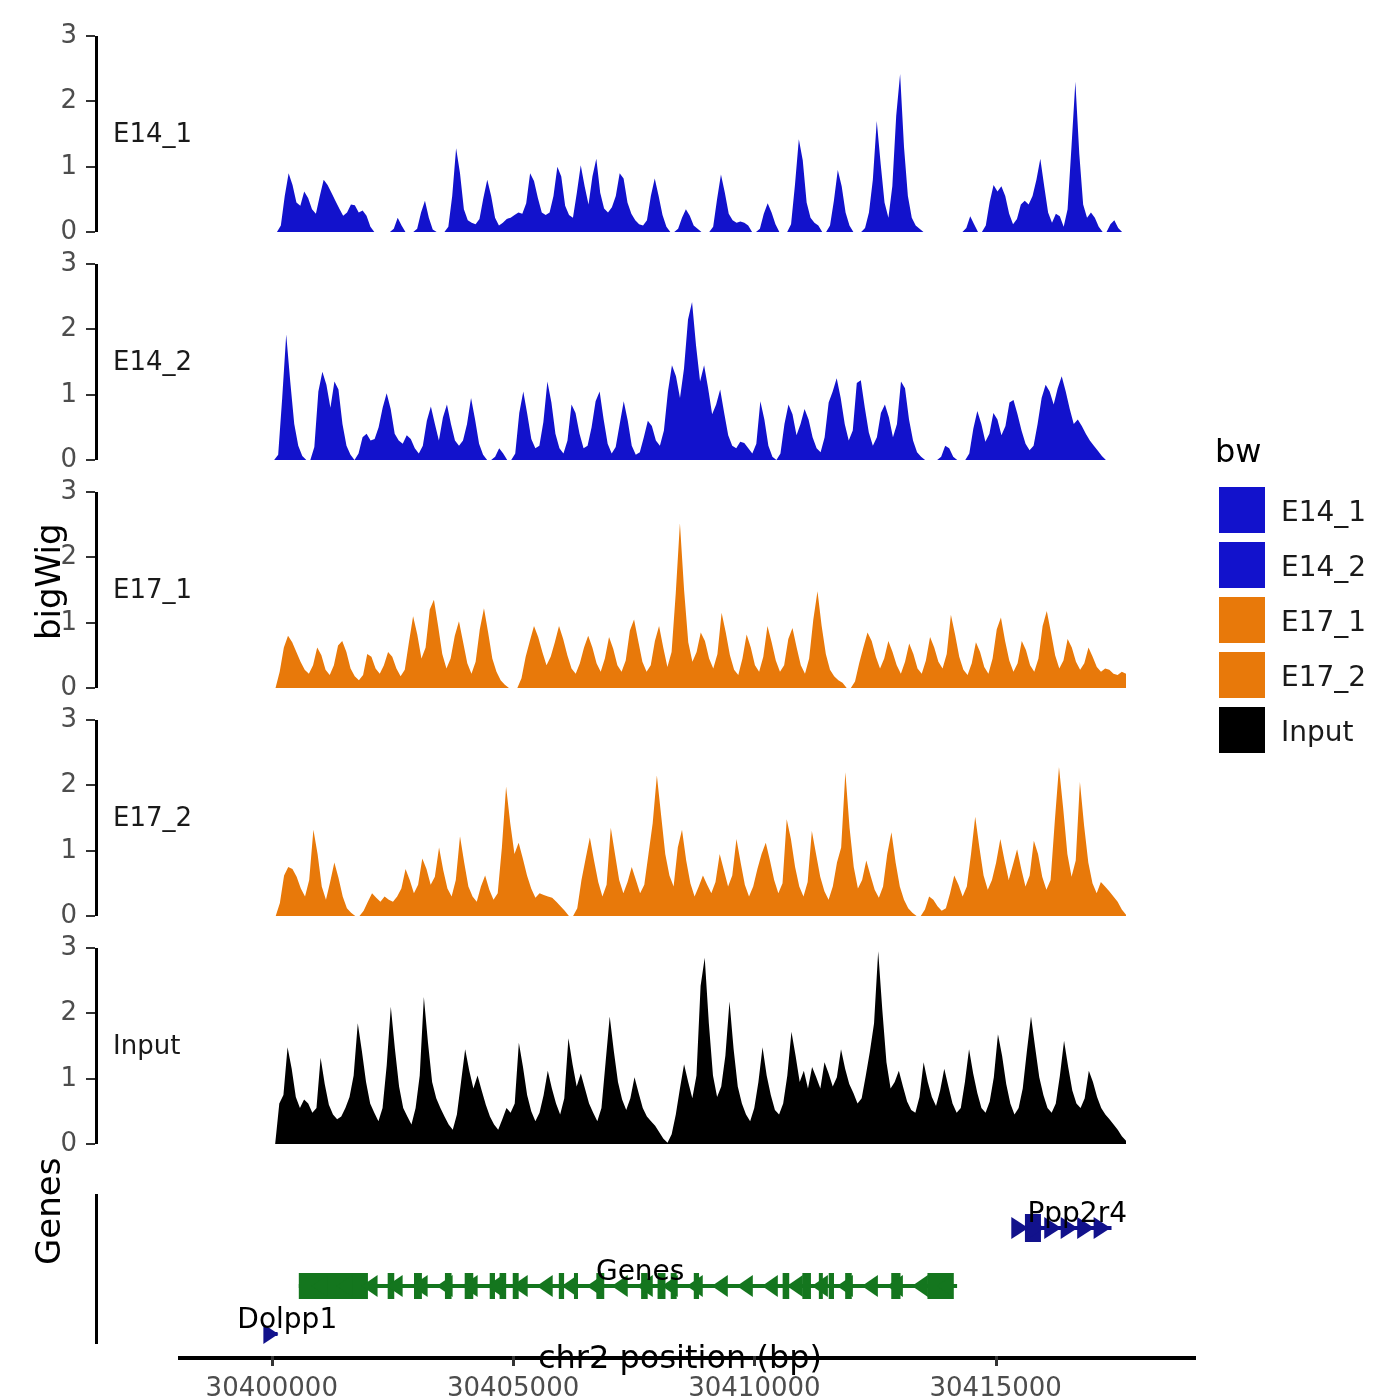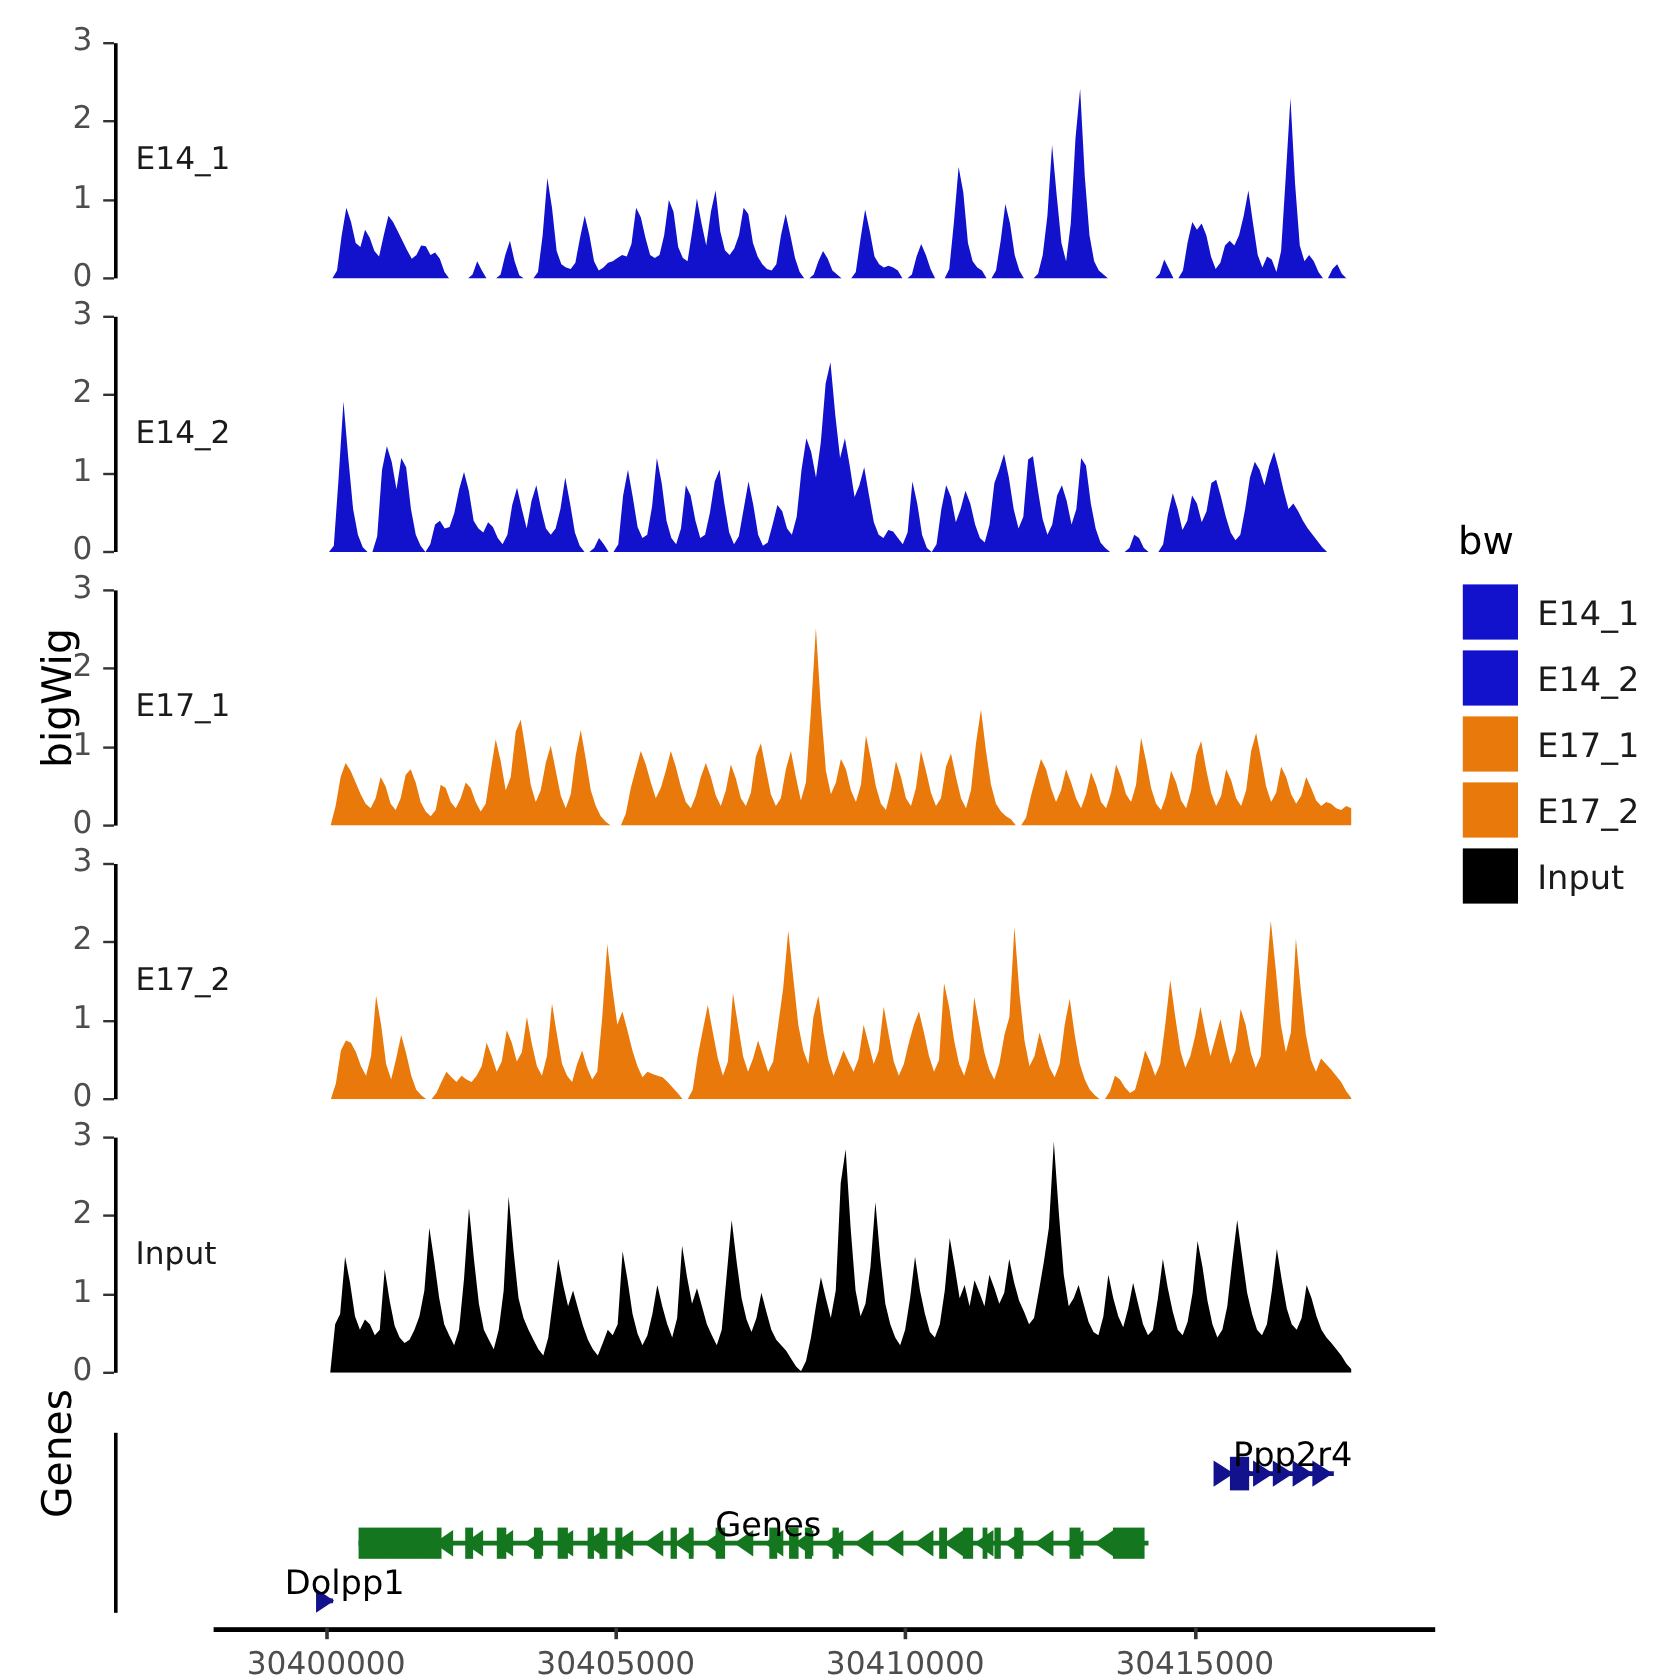--- a/index.html
+++ b/index.html
@@ -185,13 +185,14 @@
       <div class="legkey" style="left: 1219px; top: 542px; background: rgb(18, 18, 204);"></div>
       <div class="leglbl" style="left: 1281px; top: 550px;">E14_2</div>
       <div class="legkey" style="left: 1219px; top: 597px; background: rgb(232, 121, 10);"></div>
       <div class="leglbl" style="left: 1281px; top: 605px;">E17_1</div>
       <div class="legkey" style="left: 1219px; top: 652px; background: rgb(232, 121, 10);"></div>
       <div class="leglbl" style="left: 1281px; top: 660px;">E17_2</div>
       <div class="legkey" style="left: 1219px; top: 707px; background: rgb(0, 0, 0);"></div>
       <div class="leglbl" style="left: 1281px; top: 715px;">Input</div>
     </div>
 
+  <div class="xtitle" style="left:180px;top:1338px;width:1000px;">chr2 position (bp)</div>
 </div>
 
 </body></html>

